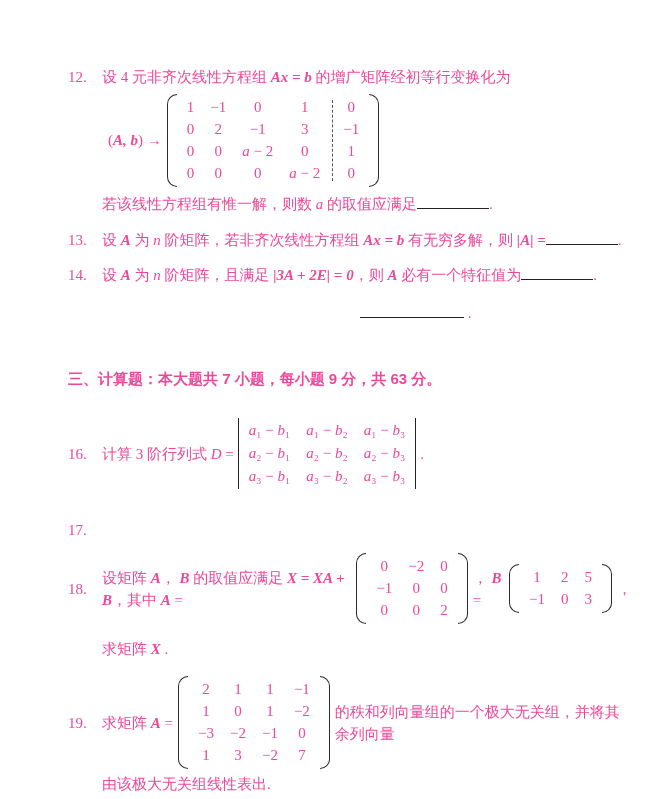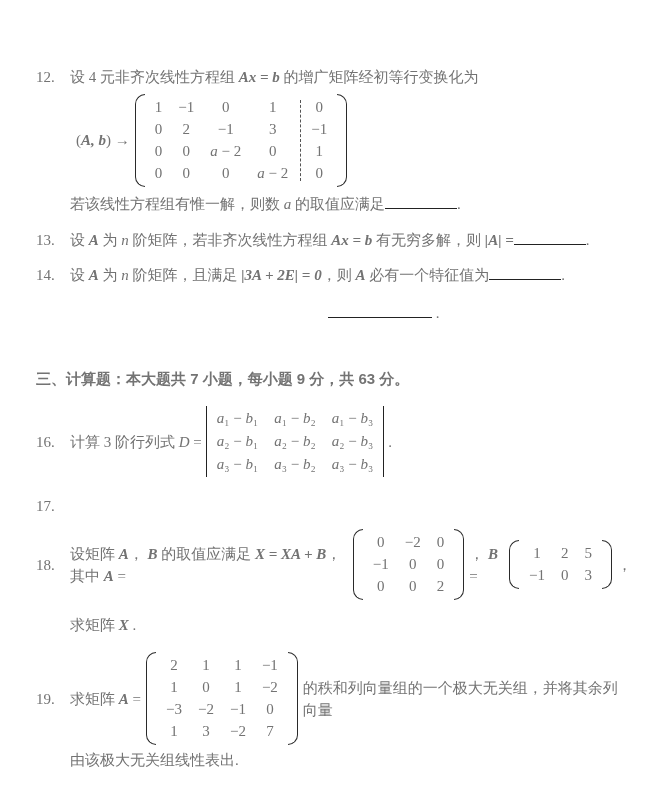--- a/index.html
+++ b/index.html
@@ -1,24 +1,24 @@
 <!DOCTYPE html>
 <html><head>
 <meta charset="utf-8">
 <style>
   html,body{margin:0;padding:0;background:#ffffff;}
   .page{
     position:relative;
     width:656px;height:799px;
     background:#ffffff;
-    color:#737373;
+    color:#ec4899;
     font-family:"Liberation Serif","DejaVu Serif",serif;
     font-size:15px;
     box-sizing:border-box;
-    padding:66px 24px 0 36px;
+    padding:66px 24px 0 68px;
     overflow:hidden;
   }
   .qtext{white-space:pre-wrap;margin:0;}
   .qrow{display:flex;align-items:baseline;line-height:22px;}
   .qrow.center{align-items:center;}
   .qnum{flex:none;width:34px;}
   .cont{margin-left:34px;}
   .t{font-style:normal;}
   .mi{font-style:italic;}
   .mb{font-style:italic;font-weight:bold;}
@@ -26,21 +26,21 @@
   .blank.wide{width:104px;}
   
   .matrix{display:inline-flex;align-items:stretch;margin:0 5px;vertical-align:middle;}
   .paren{flex:none;width:9px;}
   .pl{border:1.6px solid #2a2a2a;border-right:none;border-radius:11px 0 0 11px;}
   .pr{border:1.6px solid #2a2a2a;border-left:none;border-radius:0 11px 11px 0;}
   .mgrid{display:grid;align-content:center;padding:4px 2px;row-gap:3px;}
   .mcell{text-align:center;padding:0 8px;line-height:19px;font-style:normal;}
   .mcell i{font-style:italic;}
   .augsep{border-left:1.3px dashed #555;margin:6px 0 6px 2px;width:0;}
-  .det{border-left:1.4px solid #222;border-right:1.4px solid #222;display:grid;align-content:center;padding:3px 2px;row-gap:4px;margin:4px 4px;}
+  .det{border-left:1.4px solid #222;border-right:1.4px solid #222;display:grid;align-content:center;padding:3px 2px;row-gap:4px;margin:16px 4px;}
   .matline{display:flex;align-items:center;margin:6px 0 6px 40px;}
   .secheading{font-family:"Liberation Sans","DejaVu Sans",sans-serif;font-weight:bold;margin:46px 0 0 0;line-height:22px;}
   .sp12{margin-top:14px;}
   .sp13{margin-top:13px;}
   .sp15{margin-top:18px;}
   .sp16{margin-top:12px;}
   .sp17{margin-top:14px;}
   .sp18{margin-top:12px;}
   .sp19{margin-top:16px;}
   .q15line2{margin:4px 0 0 292px;}

